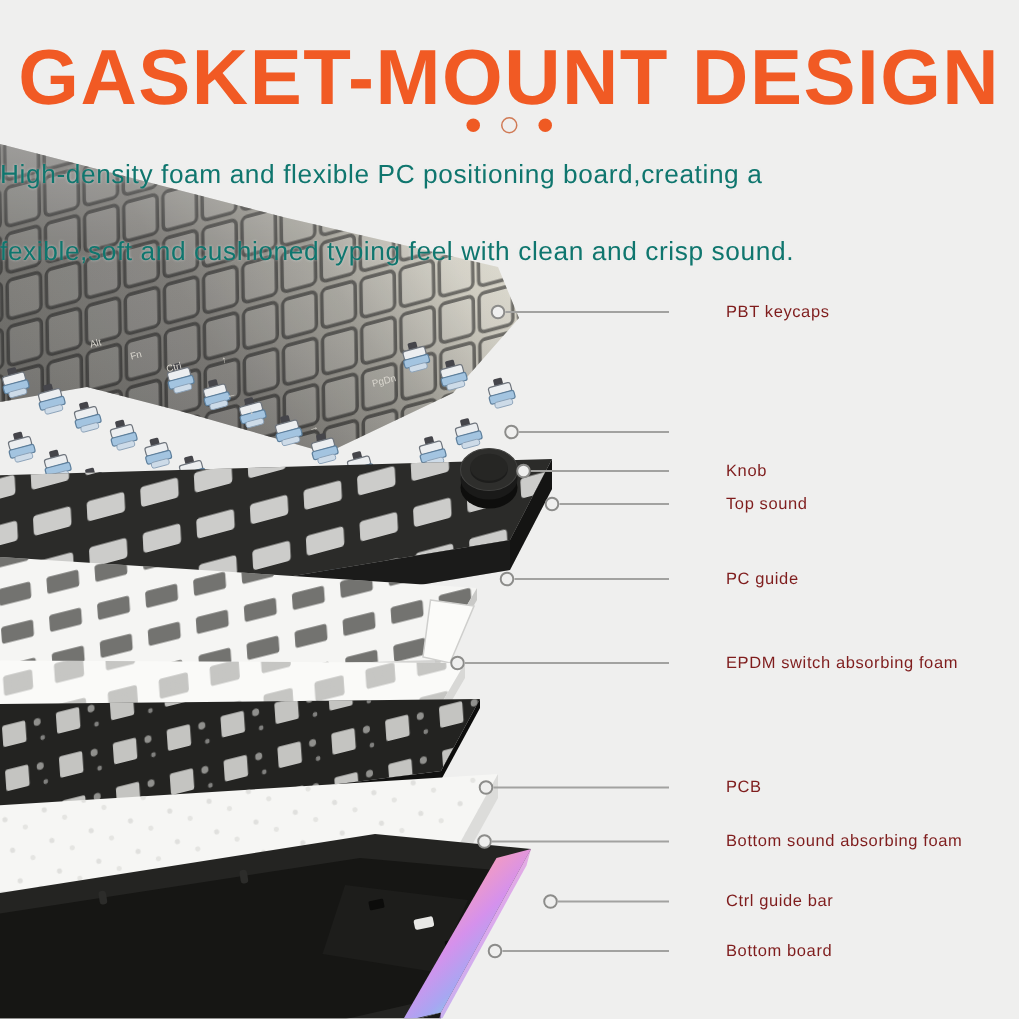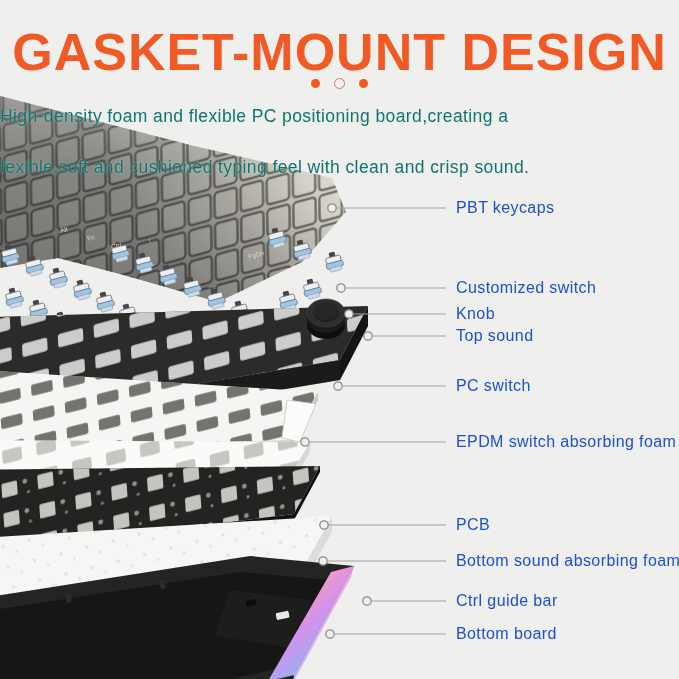--- a/index.html
+++ b/index.html
@@ -21,21 +21,21 @@
   .dot.filled{background:#ef5a23;}
   .dot.hollow{background:transparent;border:1.4px solid #d07a55;}
   .desc{
     position:absolute;left:0;width:679px;text-align:left;
     font-size:17.5px;color:#0f766e;letter-spacing:.4px;font-weight:500;
     text-shadow:0 0 2px rgba(239,239,238,.6);
   }
   .desc.l1{top:106px;}
   .desc.l2{top:131px;margin-top:26px;}
   .callout-label{
-    position:absolute;left:456px;font-size:16px;color:#1d4ed8;
+    position:absolute;left:484px;font-size:11px;color:#7f1d1d;
     letter-spacing:.4px;white-space:nowrap;line-height:18px;
   }
   .keylegend{
     position:absolute;font-size:6.5px;color:#d8d5cd;letter-spacing:0;
     transform:rotate(-14deg);white-space:nowrap;
   }
 </style>
 </head>
 <body>
 
@@ -235,23 +235,22 @@
   <div class="dots">
     <span class="dot filled"></span>
     <span class="dot hollow"></span>
     <span class="dot filled"></span>
   </div>
 
   <div class="desc l1">High-density foam and flexible PC positioning board,creating a</div>
   <div class="desc l2">fexible,soft and cushioned typing feel with clean and crisp sound.</div>
 
   <div class="callout-label" style="top:199px">PBT keycaps</div>
-  <div class="callout-label" style="top:279px">Customized switch</div>
   <div class="callout-label" style="top:305px">Knob</div>
   <div class="callout-label" style="top:327px">Top sound</div>
-  <div class="callout-label" style="top:377px">PC switch</div>
+  <div class="callout-label" style="top:377px">PC guide</div>
   <div class="callout-label" style="top:433px">EPDM switch absorbing foam</div>
   <div class="callout-label" style="top:516px">PCB</div>
   <div class="callout-label" style="top:552px">Bottom sound absorbing foam</div>
   <div class="callout-label" style="top:592px">Ctrl guide bar</div>
   <div class="callout-label" style="top:625px">Bottom board</div>
 
 </div>
 
 </body></html>

